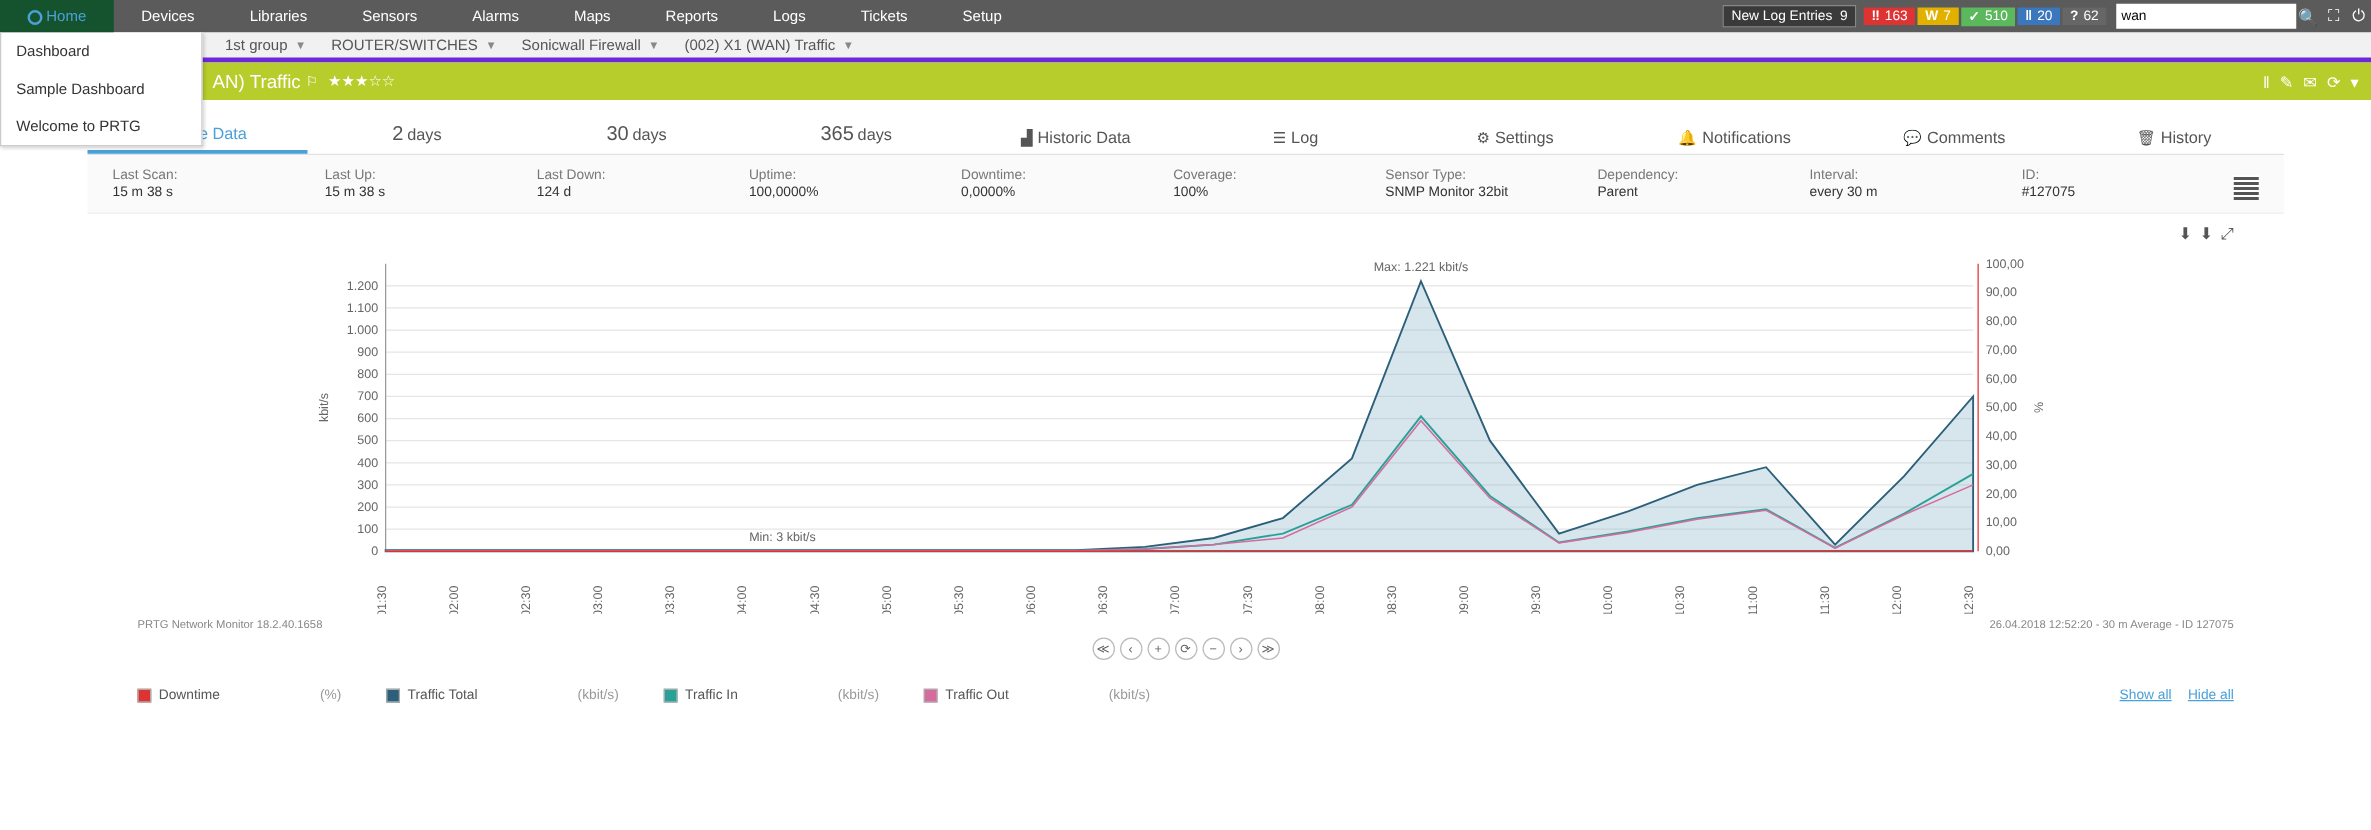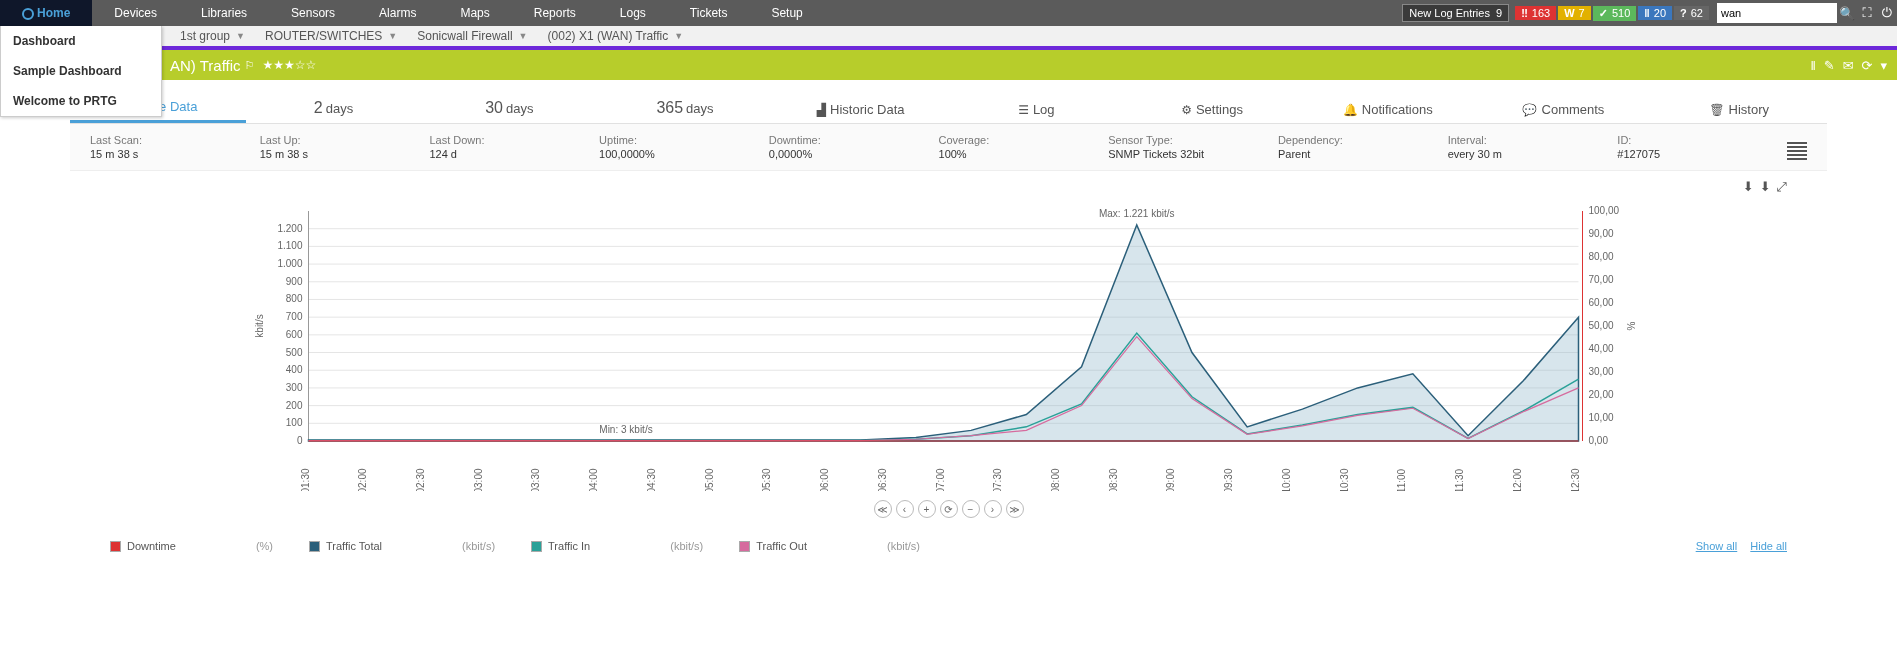--- a/index.html
+++ b/index.html
@@ -1,37 +1,37 @@
 <!DOCTYPE html>
 <html><head>
 <meta charset="utf-8">
 <style>
   * { box-sizing: border-box; margin: 0; padding: 0; }
   body { font-family: Arial, Helvetica, sans-serif; font-size: 12px; background: #fff; color: #333; width: 1897px; }
   
   
   .topbar { display: flex; align-items: center; height: 26px; background: #5b5b5b; color: #fff; }
   .nav-item { padding: 0 22px; height: 26px; line-height: 26px; cursor: pointer; font-size: 12px; }
-  .nav-item.active { background: #0f172a; color: #4aa0d8; font-weight: bold; }
+  .nav-item.active { background: #14532d; color: #4aa0d8; }
   .nav-home-logo { display:inline-block; width:12px; height:12px; border:2px solid #4aa0d8; border-radius:50%; vertical-align:middle; margin-right:3px;}
   .spacer { flex: 1; }
   .status-box { background:#3a3a3a; border:1px solid #888; padding:2px 6px; margin-right:6px; font-size:11px; cursor:pointer; display:flex; align-items:flex-end; }
   .status-badge { padding:1px 6px; margin-right:2px; font-size:11px; color:#fff; cursor:pointer; display:inline-flex; align-items:center; }
   .status-red { background:#d33; }
   .status-yellow { background:#e2b100; }
   .status-green { background:#5cb85c; }
   .status-blue { background:#3b77bd; }
   .status-gray { background:#666; }
   .status-badge .lbl { font-weight:bold; margin-right:4px; }
-  .search-box { background:#fff; height:20px; width:120px; padding:0 4px; font-size:11px; border:none; margin-left:6px; }
+  .search-box { background:#fff; height:20px; width:144px; padding:0 4px; font-size:11px; border:none; margin-left:6px; }
   .top-icon { width:20px; text-align:center; color:#fff; cursor:pointer; font-size:13px; }
   
   
   .home-menu { position:absolute; top:26px; left:0; width:162px; background:#fff; border:1px solid #ccc; border-top:none; z-index:10; box-shadow:1px 1px 3px rgba(0,0,0,.2); }
-  .home-menu div { padding:8px 12px; cursor:pointer; font-size:12px; color:#333;font-weight:bold; }
+  .home-menu div { padding:8px 12px; cursor:pointer; font-size:12px; color:#333; }
   
   
   .crumbs { display:flex; align-items:center; height:24px; padding-left:170px; background:#f1f1f1; border-bottom:4px solid #6d28d9; font-size:12px; color:#555; }
   .crumb { padding:0 10px; cursor:pointer; display:flex; align-items:center; }
   .crumb .caret { margin-left:6px; font-size:9px; color:#888; }
   
   
   .titlebar { display:flex; align-items:center; height:30px; background:#b7cd2b; color:#fff; padding-left:170px; padding-right:10px; font-size:14px;justify-content:flex-end; }
   .titlebar .title { font-size:15px; }
   .titlebar .stars { margin-left:8px; font-size:12px; color:#fff; }
@@ -201,21 +201,21 @@
     <div class="stat">
         <div class="k">Downtime:</div>
         <div class="v">0,0000%</div>
       </div>
     <div class="stat">
         <div class="k">Coverage:</div>
         <div class="v">100%</div>
       </div>
     <div class="stat">
         <div class="k">Sensor Type:</div>
-        <div class="v">SNMP Tickets 32bit</div>
+        <div class="v">SNMP Monitor 32bit</div>
       </div>
     <div class="stat">
         <div class="k">Dependency:</div>
         <div class="v">Parent</div>
       </div>
     <div class="stat">
         <div class="k">Interval:</div>
         <div class="v">every 30 m</div>
       </div>
     <div class="stat">
@@ -297,20 +297,24 @@
         <text x="1330" y="280" text-anchor="middle" class="axis-text" transform="rotate(-90 1330 280)">12:30</text>
         <line x1="60" y1="10" x2="60" y2="240" class="border-line"></line>
         <line x1="60" y1="240" x2="1330" y2="240" class="border-line"></line>
         <path d="M60 239.1153846153846 L115.21739130434783 239.1153846153846 L170.43478260869566 239.1153846153846 L225.65217391304347 239.1153846153846 L280.8695652173913 239.1153846153846 L336.0869565217391 239.1153846153846 L391.30434782608694 239.1153846153846 L446.5217391304348 239.1153846153846 L501.7391304347826 239.1153846153846 L556.9565217391305 239.1153846153846 L612.1739130434783 239.1153846153846 L667.3913043478261 236.46153846153845 L722.6086956521739 229.3846153846154 L777.8260869565216 213.46153846153845 L833.0434782608696 165.69230769230768 L888.2608695652174 23.97692307692307 L943.4782608695652 151.53846153846155 L998.695652173913 225.84615384615384 L1053.913043478261 208.15384615384616 L1109.1304347826087 186.9230769230769 L1164.3478260869565 172.76923076923077 L1219.5652173913043 234.69230769230768 L1274.7826086956522 179.84615384615384 L1330 116.15384615384616 L 1330 240 L 60 240 Z" class="series-total"></path>
         <path d="M60 239.46923076923076 L115.21739130434783 239.46923076923076 L170.43478260869566 239.46923076923076 L225.65217391304347 239.46923076923076 L280.8695652173913 239.46923076923076 L336.0869565217391 239.46923076923076 L391.30434782608694 239.46923076923076 L446.5217391304348 239.46923076923076 L501.7391304347826 239.46923076923076 L556.9565217391305 239.46923076923076 L612.1739130434783 239.46923076923076 L667.3913043478261 238.23076923076923 L722.6086956521739 234.69230769230768 L777.8260869565216 225.84615384615384 L833.0434782608696 202.84615384615384 L888.2608695652174 132.0769230769231 L943.4782608695652 195.76923076923077 L998.695652173913 232.92307692307693 L1053.913043478261 224.07692307692307 L1109.1304347826087 213.46153846153845 L1164.3478260869565 206.3846153846154 L1219.5652173913043 237.34615384615384 L1274.7826086956522 209.9230769230769 L1330 178.0769230769231 " class="series-in"></path>
         <path d="M60 239.64615384615385 L115.21739130434783 239.64615384615385 L170.43478260869566 239.64615384615385 L225.65217391304347 239.64615384615385 L280.8695652173913 239.64615384615385 L336.0869565217391 239.64615384615385 L391.30434782608694 239.64615384615385 L446.5217391304348 239.64615384615385 L501.7391304347826 239.64615384615385 L556.9565217391305 239.64615384615385 L612.1739130434783 239.64615384615385 L667.3913043478261 238.23076923076923 L722.6086956521739 234.69230769230768 L777.8260869565216 229.3846153846154 L833.0434782608696 204.6153846153846 L888.2608695652174 135.6153846153846 L943.4782608695652 197.53846153846155 L998.695652173913 233.27692307692308 L1053.913043478261 224.96153846153845 L1109.1304347826087 214.34615384615384 L1164.3478260869565 207.26923076923077 L1219.5652173913043 237.52307692307693 L1274.7826086956522 210.80769230769232 L1330 186.9230769230769 " class="series-out"></path>
         <path d="M60 240 L117.72727272727272 240 L175.45454545454544 240 L233.18181818181816 240 L290.9090909090909 240 L348.6363636363636 240 L406.3636363636363 240 L464.09090909090907 240 L521.8181818181818 240 L579.5454545454546 240 L637.2727272727273 240 L695 240 L752.7272727272726 240 L810.4545454545455 240 L868.1818181818181 240 L925.9090909090909 240 L983.6363636363636 240 L1041.3636363636365 240 L1099.0909090909092 240 L1156.8181818181818 240 L1214.5454545454545 240 L1272.2727272727273 240 L1330 240 " class="series-down"></path>
         <text x="888.2608695652174" y="16" text-anchor="middle" class="axis-text">Max: 1.221 kbit/s</text>
         <text x="377.5" y="232" text-anchor="middle" class="axis-text">Min: 3 kbit/s</text>
       </svg>
+    <div style="display:flex; justify-content:space-between;">
+      <span class="chart-footer-l">PRTG Network Monitor 18.2.40.1658</span>
+      <span class="chart-footer-r">26.04.2018 12:52:20 - 30 m Average - ID 127075</span>
+    </div>
     <div class="nav-dots">
       <span>≪</span>
       <span>‹</span>
       <span>+</span>
       <span>⟳</span>
       <span>−</span>
       <span>›</span>
       <span>≫</span>
     </div>
   </div>

